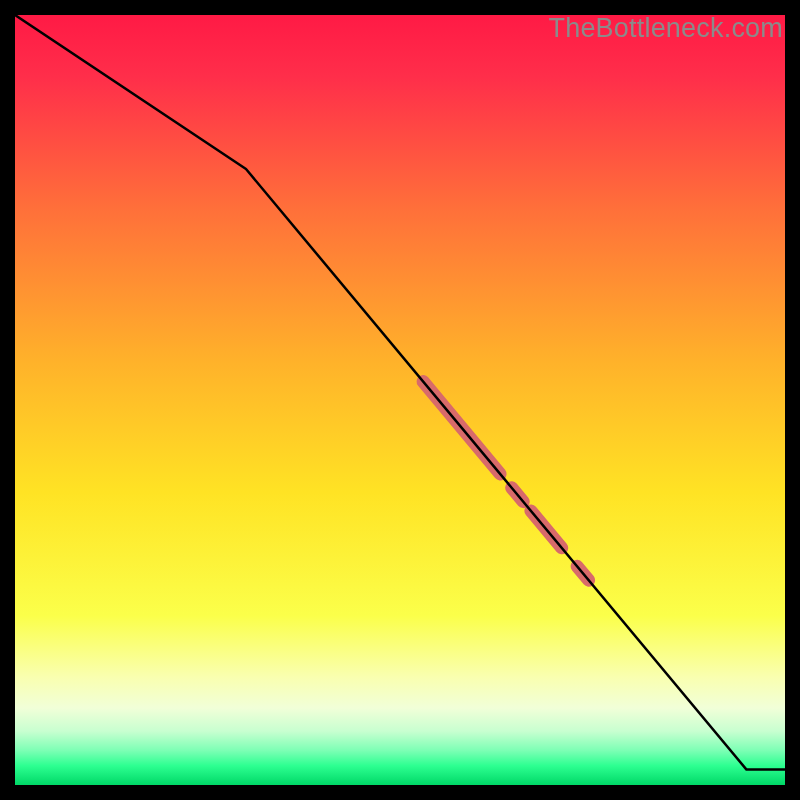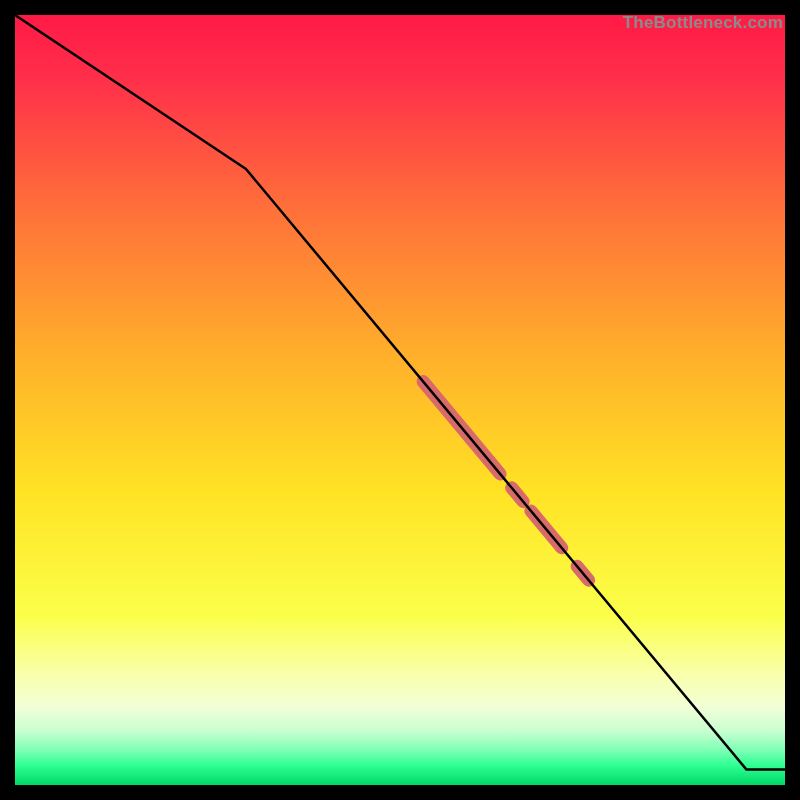--- a/index.html
+++ b/index.html
@@ -24,22 +24,22 @@
     left: 0;
     top: 0;
     width: 770px;
     height: 770px;
   }
   .watermark {
     position: absolute;
     top: -2px;
     right: 2px;
     color: #8b8b8b;
-    font-size: 17px;
-    font-weight: 700;
+    font-size: 27px;
+    font-weight: 400;
     letter-spacing: 0.2px;
     user-select: none;
   }
 </style>
 </head>
 <body>
 
 <div class="frame">
   <svg class="plot" viewBox="0 0 770 770">
     <defs>

